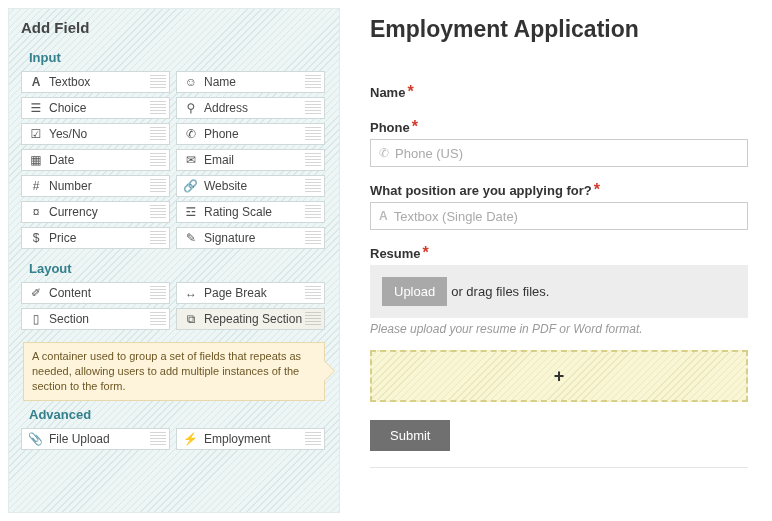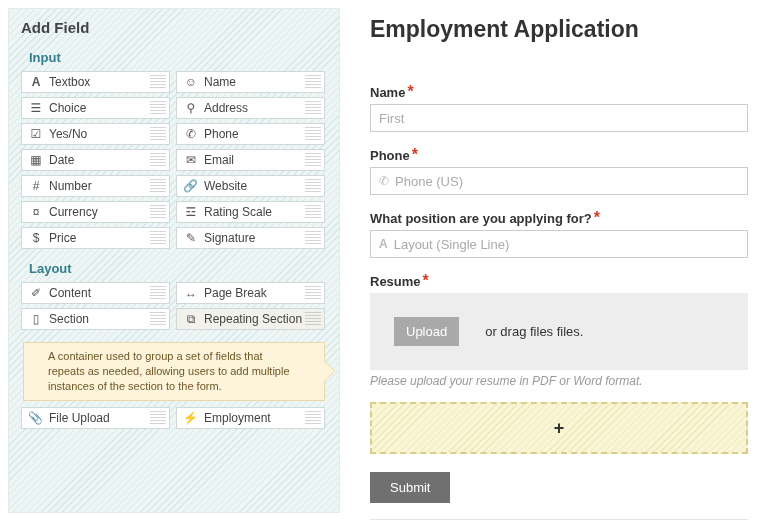--- a/index.html
+++ b/index.html
@@ -13,33 +13,33 @@
   border:1px solid #e2ebec}
 .sidebar-title{font-size:15px;font-weight:700;color:#444;margin-bottom:14px}
 .sidebar-section-title{font-size:13px;font-weight:700;color:#34808d;margin:4px 8px 6px}
 .field-grid{display:flex;flex-wrap:wrap;gap:4px 6px;margin-bottom:12px}
 .field-btn{width:149px;height:22px;background:#fff;border:1px solid #cfd9da;display:flex;align-items:center;font-size:12px;color:#444;cursor:grab;position:relative;padding-left:6px}
 .field-btn .ic{width:16px;display:inline-flex;justify-content:center;align-items:center;font-size:12px;color:#555;margin-right:5px}
 .field-btn .grab{position:absolute;right:3px;top:3px;width:16px;height:14px;opacity:.35;
   background-image:repeating-linear-gradient(#888 0,#888 1px,transparent 1px,transparent 3px)}
 .field-btn.active{background:#f2f2ea}
 
-.tooltip{position:relative;margin:5px 2px 6px 2px;background:#fdf4db;border:1px solid #e7d9a9;color:#6d5725;font-size:11px;line-height:1.35;padding:6px 24px}
+.tooltip{position:relative;margin:5px 2px 6px 2px;background:#fdf4db;border:1px solid #e7d9a9;color:#6d5725;font-size:11px;line-height:1.35;padding:6px 8px}
 .tooltip::after{content:"";position:absolute;right:-10px;top:50%;margin-top:-10px;width:0;height:0;border-top:10px solid transparent;border-bottom:10px solid transparent;border-left:10px solid #fdf4db}
 .tooltip::before{content:"";position:absolute;right:-11px;top:50%;margin-top:-10px;width:0;height:0;border-top:10px solid transparent;border-bottom:10px solid transparent;border-left:10px solid #e7d9a9}
 
 
 .preview{flex:1;padding:8px 16px 0 30px}
 .form-title{font-size:23px;font-weight:700;color:#333;margin-bottom:40px}
 .form-group{margin-bottom:14px}
 .lbl{font-size:13px;font-weight:700;color:#333;display:inline-block;margin-bottom:4px}
 .req{color:#d33a2a;font-weight:700;margin-left:2px}
 .input{width:100%;height:28px;border:1px solid #ccc;font-size:13px;color:#aaa;padding:0 8px;display:flex;align-items:center;background:#fff}
 .input .ic{margin-right:6px;color:#bbb;font-size:12px}
-.upload-box{background:#ededed;padding:24px;display:flex;align-items:center;gap:26px}
+.upload-box{background:#ededed;padding:12px;display:flex;align-items:center;gap:4px}
 .upload-btn{background:#a9a9a9;color:#fff;border:none;font-size:13px;padding:7px 12px;cursor:pointer}
 .upload-txt{font-size:13px;color:#333}
 .hint{font-size:12px;font-style:italic;color:#9a9a9a;margin-top:4px}
 
 .repeat-zone{margin-top:8px;height:52px;border:2px dashed #d7cf87;background:#f9f6d5;
   background-image:repeating-linear-gradient(-45deg,rgba(200,190,110,.25) 0,rgba(200,190,110,.25) 1px,transparent 1px,transparent 5px);
   display:flex;align-items:center;justify-content:center;color:#333;font-size:18px;font-weight:700}
 
 .submit-btn{margin-top:18px;background:#707070;color:#fff;border:none;font-size:13px;padding:8px 20px;cursor:pointer}
 .footer-rule{border:none;border-top:1px solid #e5e5e5;margin-top:16px;width:100%}
@@ -154,57 +154,55 @@
         </div>
       <div class="field-btn active">
           <span class="ic">⧉</span>
           <span>Repeating Section</span>
           <span class="grab"></span>
         </div>
     </div>
 
     <div class="tooltip">A container used to group a set of fields that repeats as needed, allowing users to add multiple instances of the section to the form.</div>
 
+    <div class="sidebar-section-title">Advanced</div>
     <div class="field-grid">
       <div class="field-btn">
           <span class="ic">📎</span>
           <span>File Upload</span>
           <span class="grab"></span>
         </div>
       <div class="field-btn">
           <span class="ic">⚡</span>
           <span>Employment</span>
           <span class="grab"></span>
         </div>
     </div>
   </aside>
 
   <main class="preview">
     <h1 class="form-title">Employment Application</h1>
 
     <div class="form-group">
       <span class="lbl">Name</span><span class="req">*</span>
-      <div class="input">
-          <span>First</span>
-        </div>
     </div>
 
     <div class="form-group">
       <span class="lbl">Phone</span><span class="req">*</span>
       <div class="input">
           <span class="ic">✆</span>
           <span>Phone (US)</span>
         </div>
     </div>
 
     <div class="form-group">
       <span class="lbl">What position are you applying for?</span><span class="req">*</span>
       <div class="input">
           <span class="ic"><b>A</b></span>
-          <span>Layout (Single Line)</span>
+          <span>Textbox (Single Date)</span>
         </div>
     </div>
 
     <div class="form-group">
       <span class="lbl">Resume</span><span class="req">*</span>
       <div class="upload-box">
         <button class="upload-btn">Upload</button>
         <span class="upload-txt">or drag files files.</span>
       </div>
       <div class="hint">Please upload your resume in PDF or Word format.</div>

